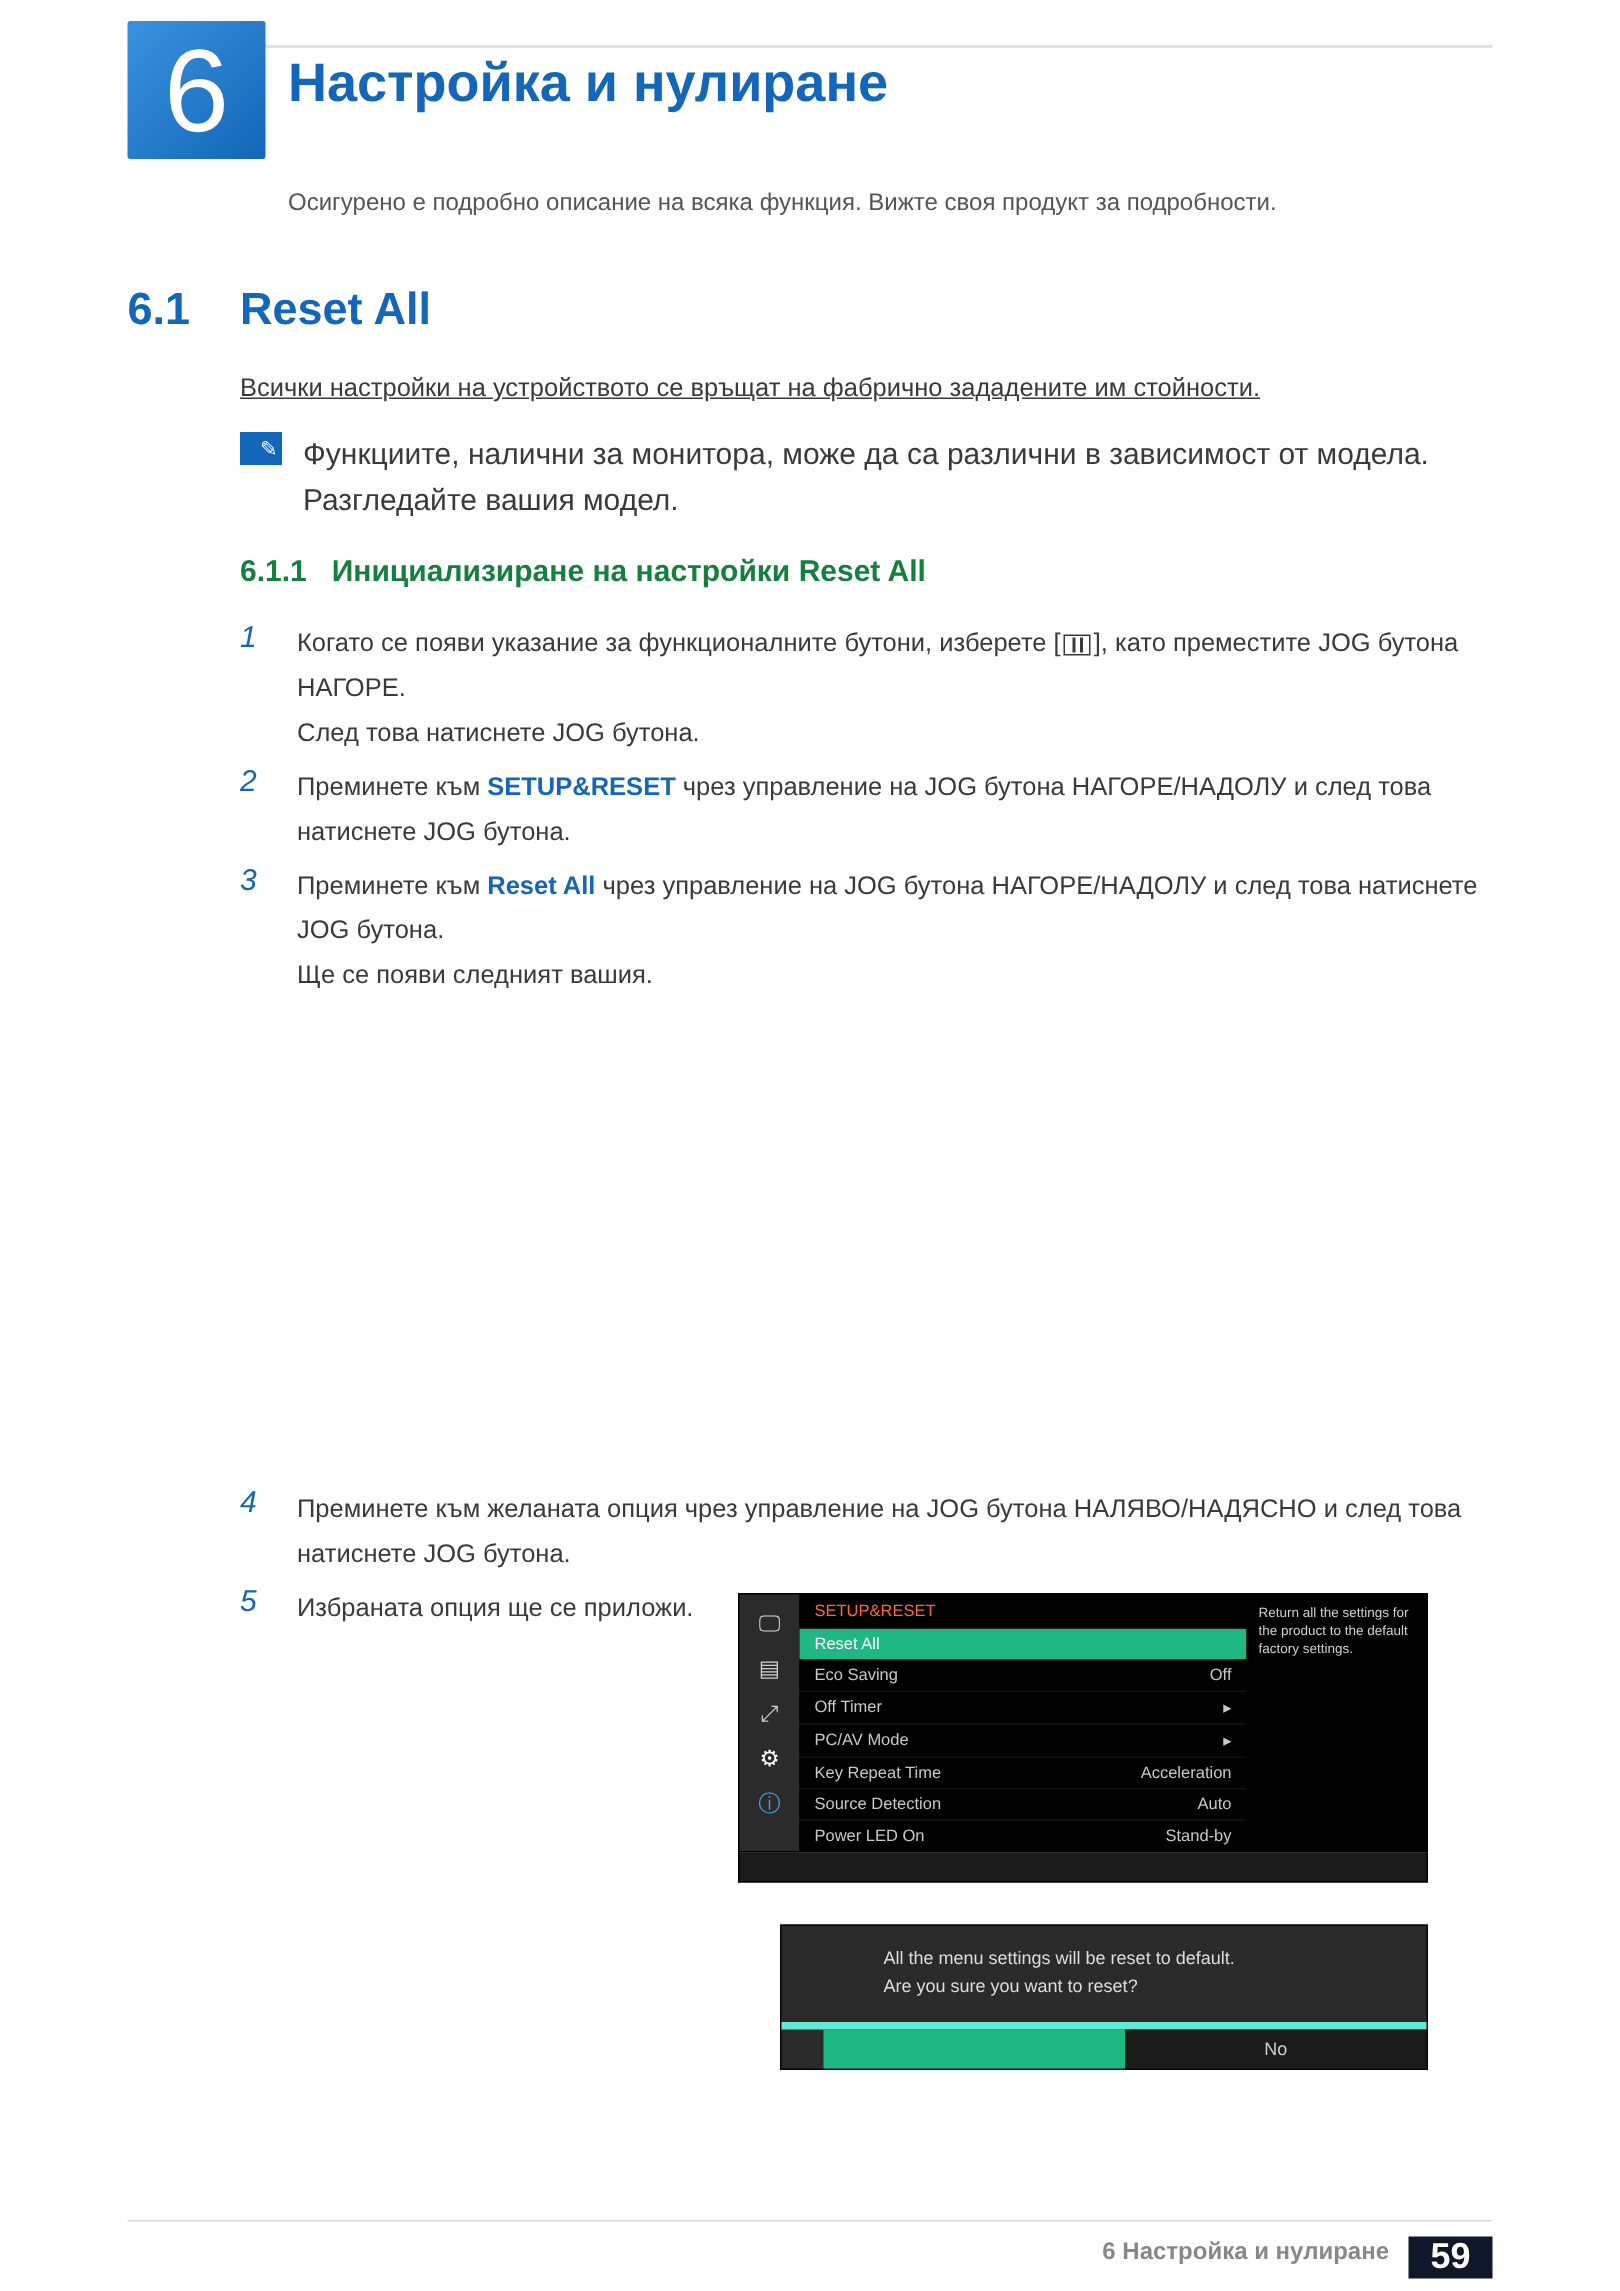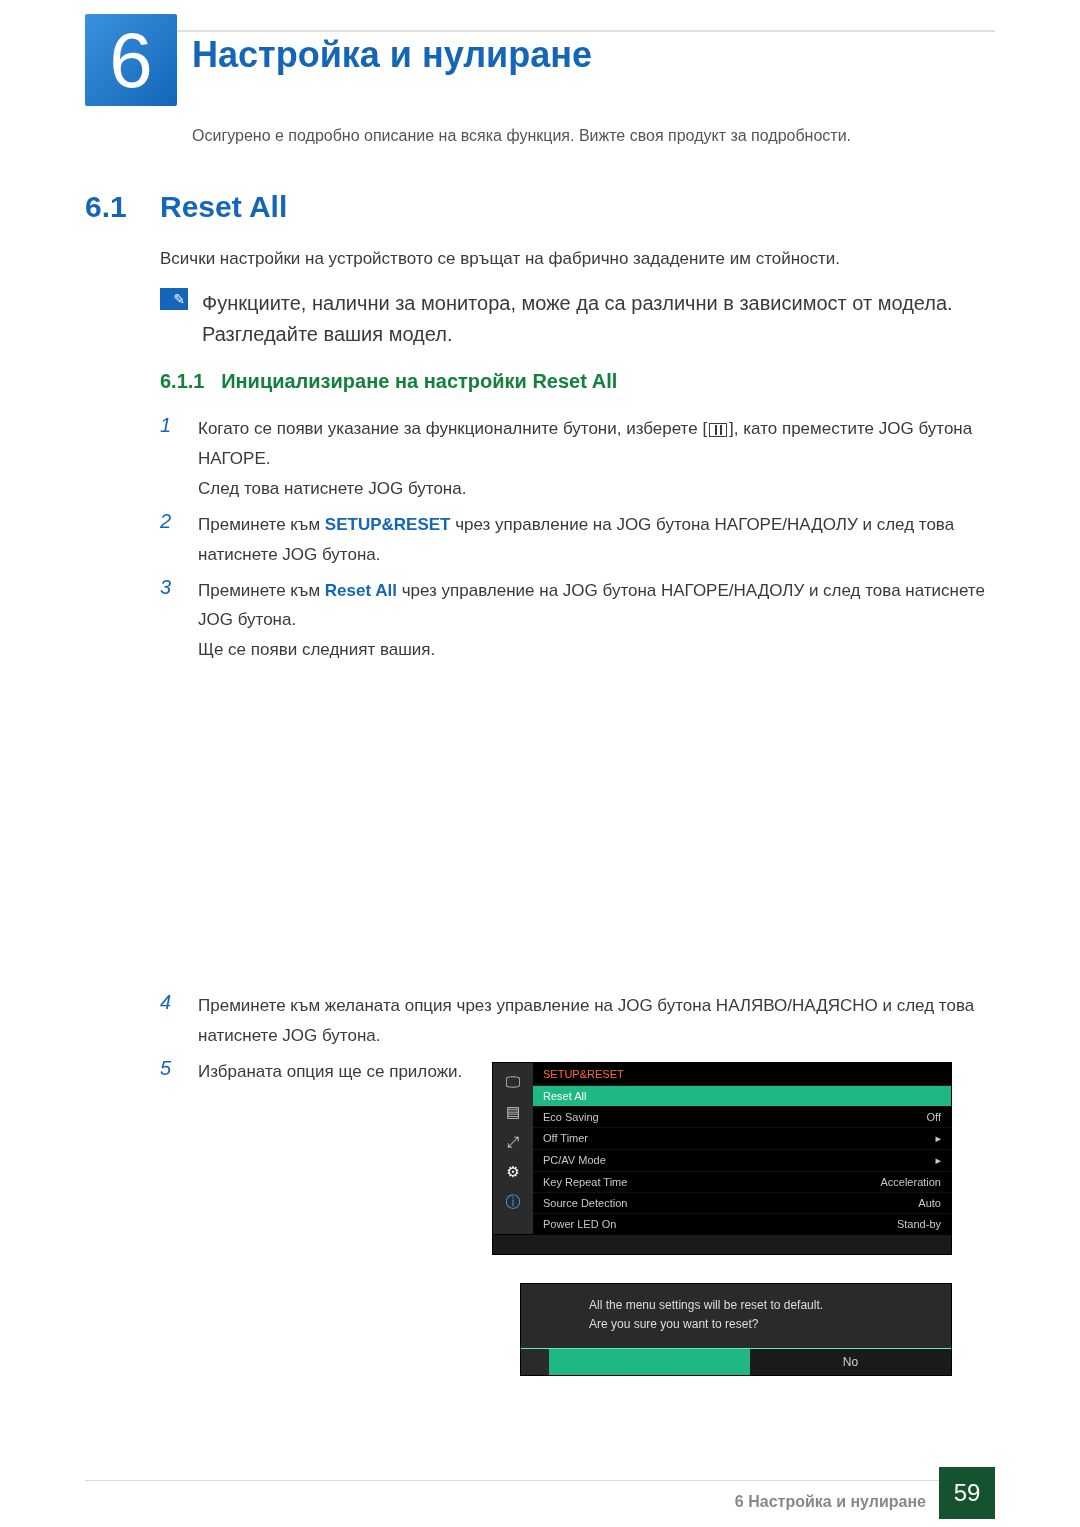--- a/index.html
+++ b/index.html
@@ -68,20 +68,21 @@
     font-weight: 700;
   }
   .sec-body {
     position: absolute;
     left: 160px;
     top: 246px;
     right: 90px;
     font-size: 17px;
     color: #3a3a3a;
     line-height: 1.55;
+    text-decoration: underline;
   }
   .note-row {
     position: absolute;
     left: 160px;
     top: 288px;
     right: 90px;
     display: flex;
     gap: 14px;
   }
   .note-icon {
@@ -225,21 +226,21 @@
     margin-left: 28px;
   }
   .osd-prompt-body {
     padding: 12px 20px 14px 68px;
     color: #ddd;
     font-size: 12px;
     line-height: 1.6;
   }
   .osd-prompt-btns {
     display: flex;
-    border-top: 1px solid #5eead4;
+    border-top: 5px solid #5eead4;
     padding-left: 28px;
   }
   .osd-btn {
     flex: 1;
     text-align: center;
     padding: 6px 0;
     font-size: 12px;
     color: #cfcfcf;
     background: #1a1a1a;
   }
@@ -262,25 +263,25 @@
     right: 154px;
     color: #888;
     font-size: 16px;
     font-weight: 700;
   }
   .foot-page {
     position: absolute;
     bottom: 8px;
     right: 85px;
     width: 56px;
-    height: 52px;
-    background: #14532d;
+    height: 28px;
+    background: #0f172a;
     color: #fff;
     font-size: 24px;
-    font-weight: 400;
+    font-weight: 700;
     display: flex;
     align-items: center;
     justify-content: center;
   }
 </style>
 </head>
 <body>
 
 <div class="top-rule"></div>
 
@@ -364,20 +365,21 @@
         </div>
         <div class="osd-row">
           <span>Source Detection</span>
           <span>Auto</span>
         </div>
         <div class="osd-row">
           <span>Power LED On</span>
           <span>Stand-by</span>
         </div>
       </div>
+      <div class="osd-help">Return all the settings for the product to the default factory settings.</div>
     </div>
     <div class="osd-foot"></div>
 
     <div class="osd-prompt">
       <div class="osd-prompt-body">
         <div>All the menu settings will be reset to default.</div>
         <div>Are you sure you want to reset?</div>
       </div>
       <div class="osd-prompt-btns">
         <div class="osd-btn sel">Yes</div>

